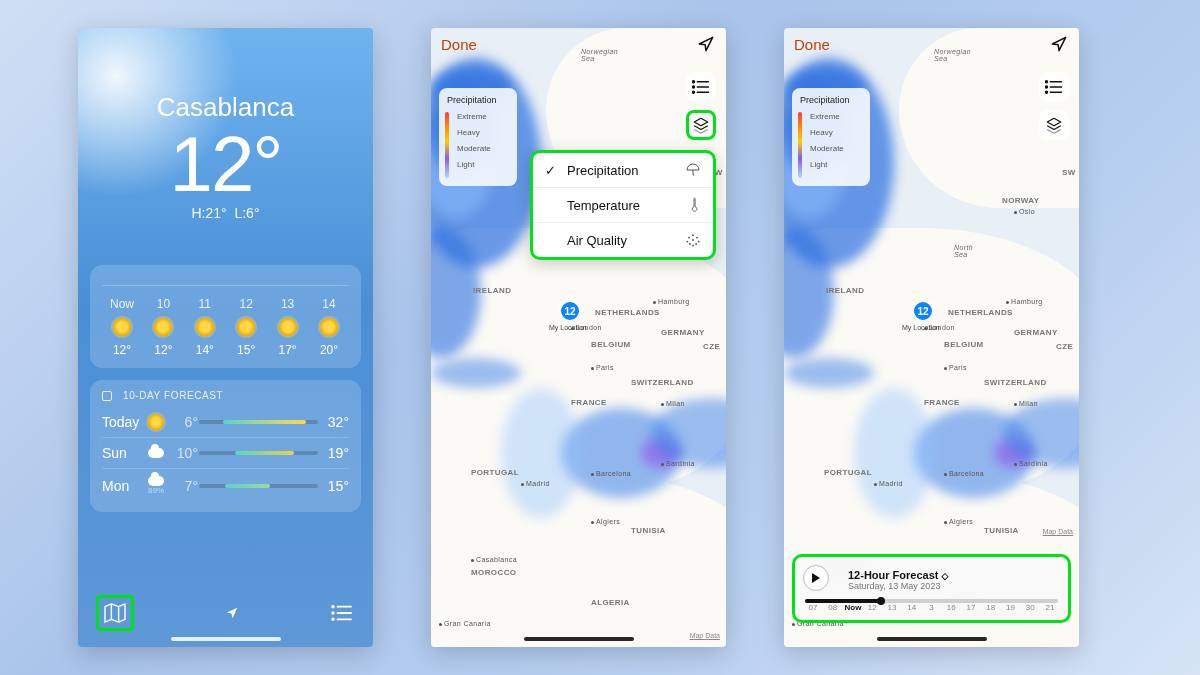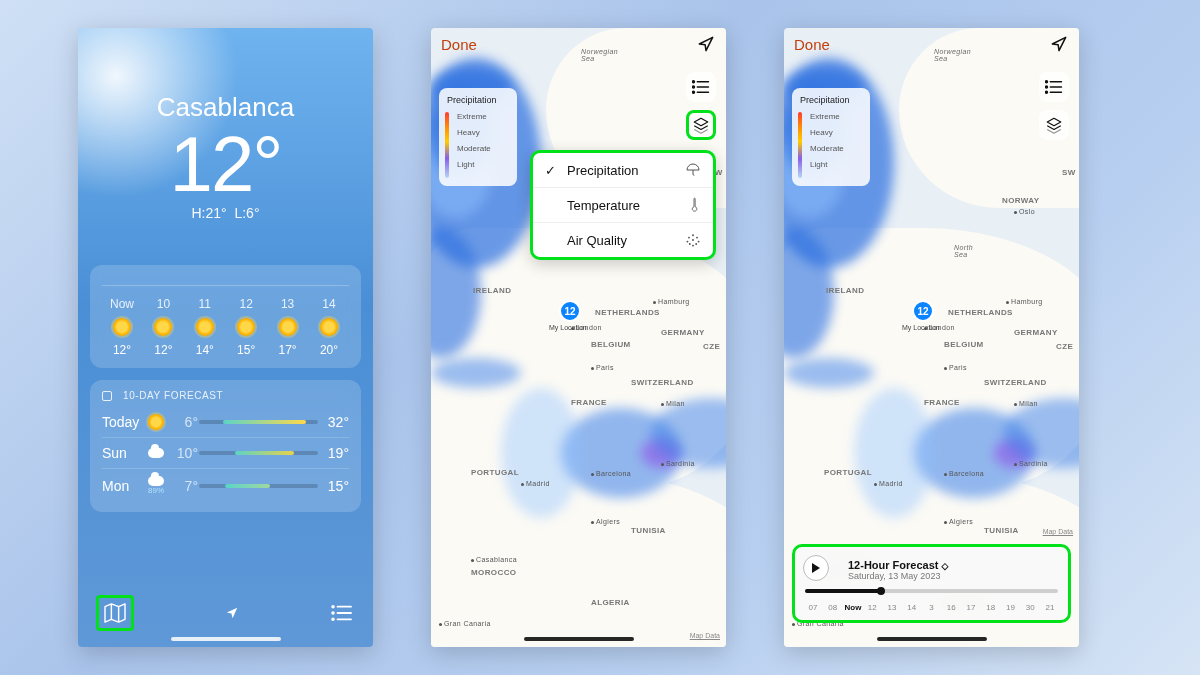--- a/index.html
+++ b/index.html
@@ -78,21 +78,21 @@
   .player{position:absolute;left:8px;right:8px;bottom:24px;background:rgba(248,248,248,.92);border-radius:10px;padding:8px 10px 8px 8px;border:3px solid var(--accent);z-index:6;backdrop-filter:blur(6px)}
   .pl-top{display:flex;align-items:flex-end;gap:19px}
   .play{width:26px;height:26px;border-radius:50%;border:1px solid #bbb;background:#fff;display:flex;align-items:center;justify-content:center}
   .play svg{display:block}
   .pl-txt .t{font-size:11px;font-weight:600;color:#111}
   .pl-txt .s{font-size:9px;color:#777}
   .timeline{margin:8px 0 0 2px}
   .track{position:relative;height:4px;background:#cfcfcf;border-radius:2px}
   .track .past{position:absolute;left:0;top:0;bottom:0;width:30%;background:#111;border-radius:2px}
   .track .knob{position:absolute;top:50%;left:30%;transform:translate(-50%,-50%);width:8px;height:8px;border-radius:50%;background:#111}
-  .ticks{display:flex;justify-content:space-between;font-size:8px;color:#888;margin-top:10px}
+  .ticks{display:flex;justify-content:space-between;font-size:8px;color:#888;margin-top:0}
   .ticks span{width:16px;text-align:center}
   .ticks .now{color:#111;font-weight:600}
   .mapdata{position:absolute;right:6px;bottom:8px;font-size:7px;color:#888;text-decoration:underline;z-index:4}
 
   svg{display:block}
 </style>
 </head>
 <body>
 
 <div class="phone p1">

